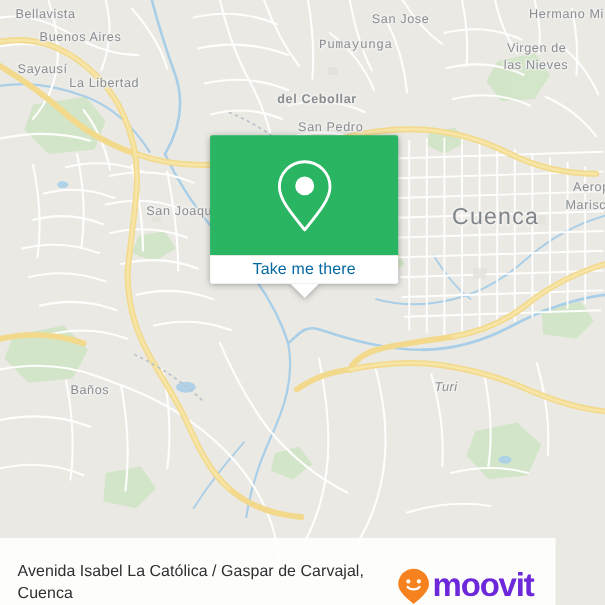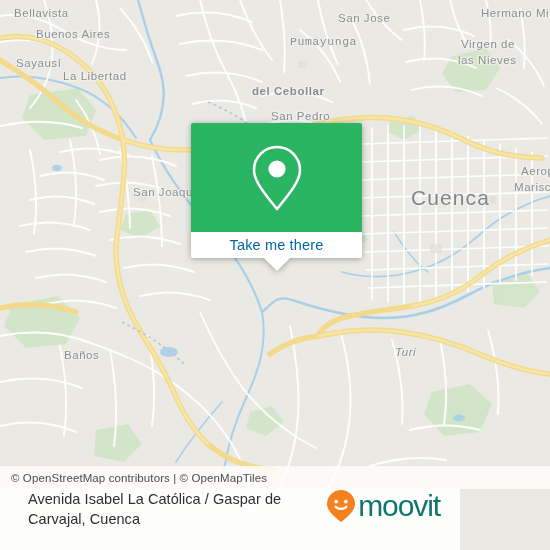--- a/index.html
+++ b/index.html
@@ -66,33 +66,33 @@
     display:flex;align-items:center;
     box-sizing:border-box;padding-left:11px;
   }
   #attrib span{
     color:#4c4c4c;font-size:11.5px;letter-spacing:.1px;
     font-family:"Liberation Sans", sans-serif;
   }
 
   
   #footer{
-    position:absolute;left:0;top:489px;width:460px;height:61px;
+    position:absolute;left:0;top:489px;width:505px;height:61px;
     background:rgba(255,255,255,.88);
-    display:flex;align-items:flex-start;justify-content:space-between;
-    box-sizing:border-box;padding:0 14px 0 28px;
+    display:flex;align-items:flex-end;justify-content:space-between;
+    box-sizing:border-box;padding:0 14px 0 16px;
   }
   #footer-title{
     color:#2f2f2f;font-size:14.5px;line-height:20px;
     max-width:360px;letter-spacing:.05px;
     font-family:"Liberation Sans", sans-serif;
   }
   #logo{display:flex;align-items:center;gap:2px;margin-right:6px;}
   #logo-word{
-    font-size:30px;font-weight:normal;color:#0f766e;letter-spacing:-1.1px;
+    font-size:30px;font-weight:bold;color:#6d28d9;letter-spacing:-1.1px;
     font-family:"Liberation Sans", sans-serif;line-height:30px;
   }
 </style>
 </head>
 <body>
 
 <div id="root">
 
   <div id="map">
     <svg width="550" height="550" viewBox="0 0 550 550">
@@ -288,23 +288,20 @@
         <path d="M29 4 C16.3 4 6 14.3 6 27 C6 38 16 50 29 66 C42 50 52 38 52 27 C52 14.3 41.7 4 29 4 Z" fill="none" stroke="#ffffff" stroke-width="2.6" stroke-linejoin="round"></path>
         <circle cx="29" cy="26" r="8.6" fill="#ffffff"></circle>
       </svg>
     </div>
     <div id="popup-white">
       <span id="popup-label">Take me there</span>
       <div id="popup-tail"></div>
     </div>
   </div>
 
-  <div id="attrib">
-    <span>© OpenStreetMap contributors | © OpenMapTiles</span>
-  </div>
 
   <div id="footer">
     <div id="footer-title">Avenida Isabel La Católica / Gaspar de Carvajal, Cuenca</div>
     <div id="logo">
       <svg width="30" height="34" viewBox="0 0 30 34">
         <path d="M15 1 C7.3 1 1 7.3 1 15 C1 21.5 8 27.6 15 33 C22 27.6 29 21.5 29 15 C29 7.3 22.7 1 15 1 Z" fill="#F5821F"></path>
         <circle cx="10.2" cy="12.6" r="1.9" fill="#ffffff"></circle>
         <circle cx="19.8" cy="12.6" r="1.9" fill="#ffffff"></circle>
         <path d="M9.6 17.6 C11.6 20.6 18.4 20.6 20.4 17.6" fill="none" stroke="#ffffff" stroke-width="2.1" stroke-linecap="round"></path>
       </svg>

